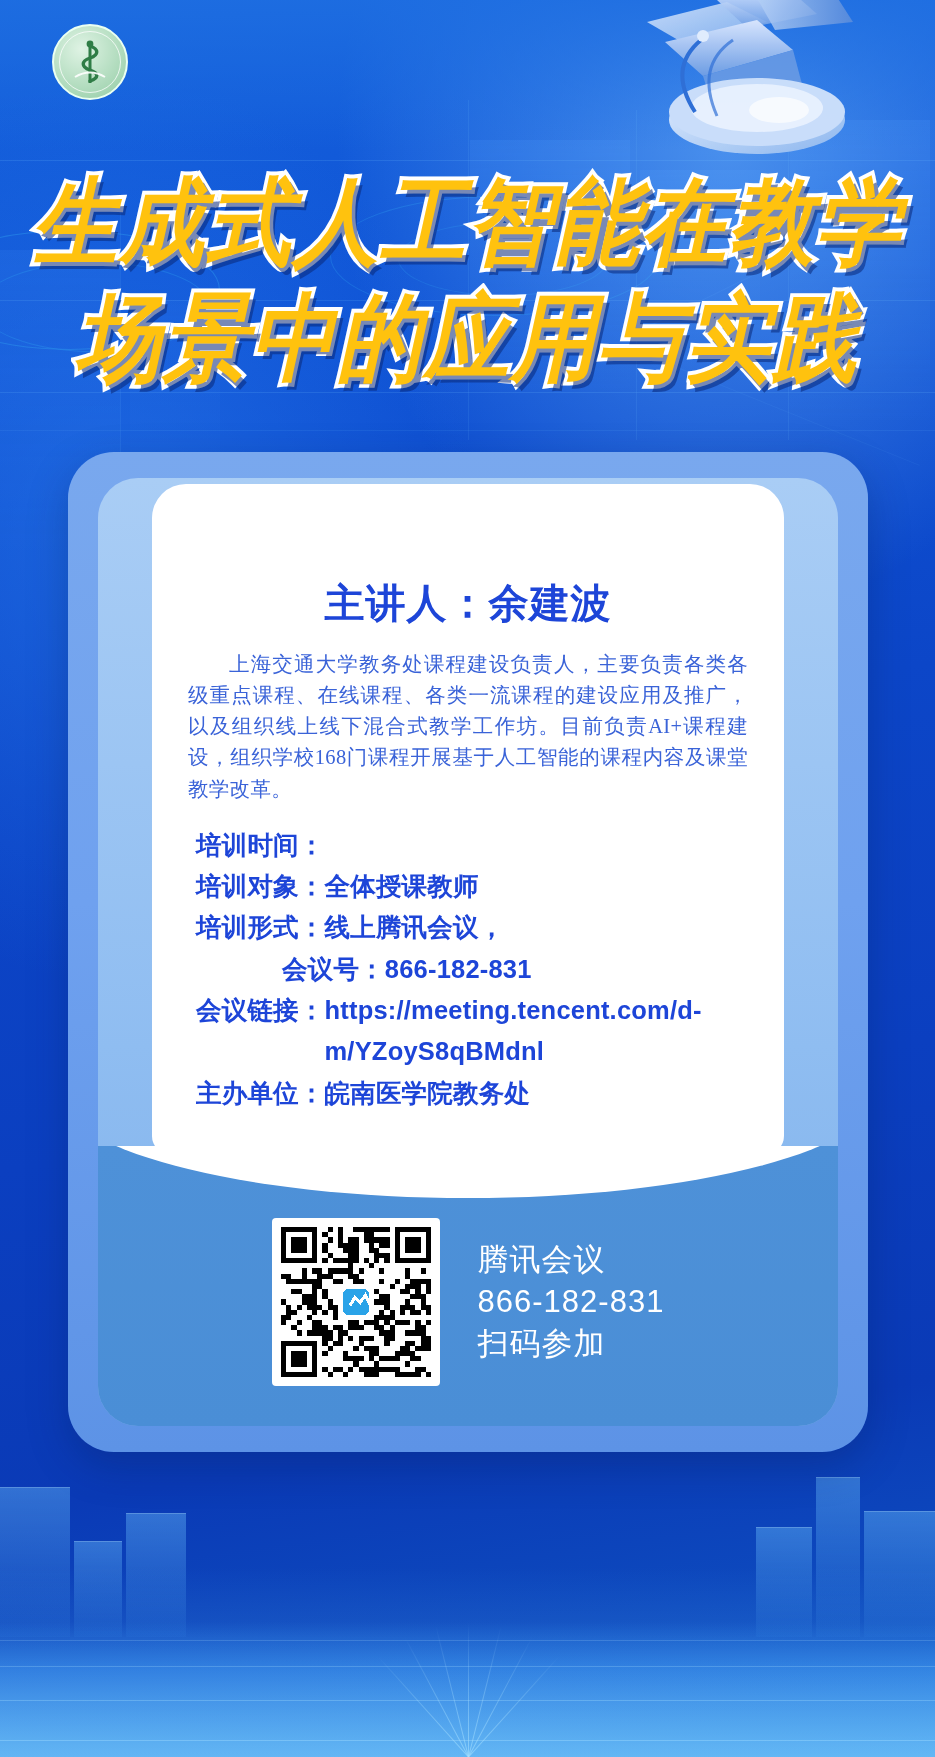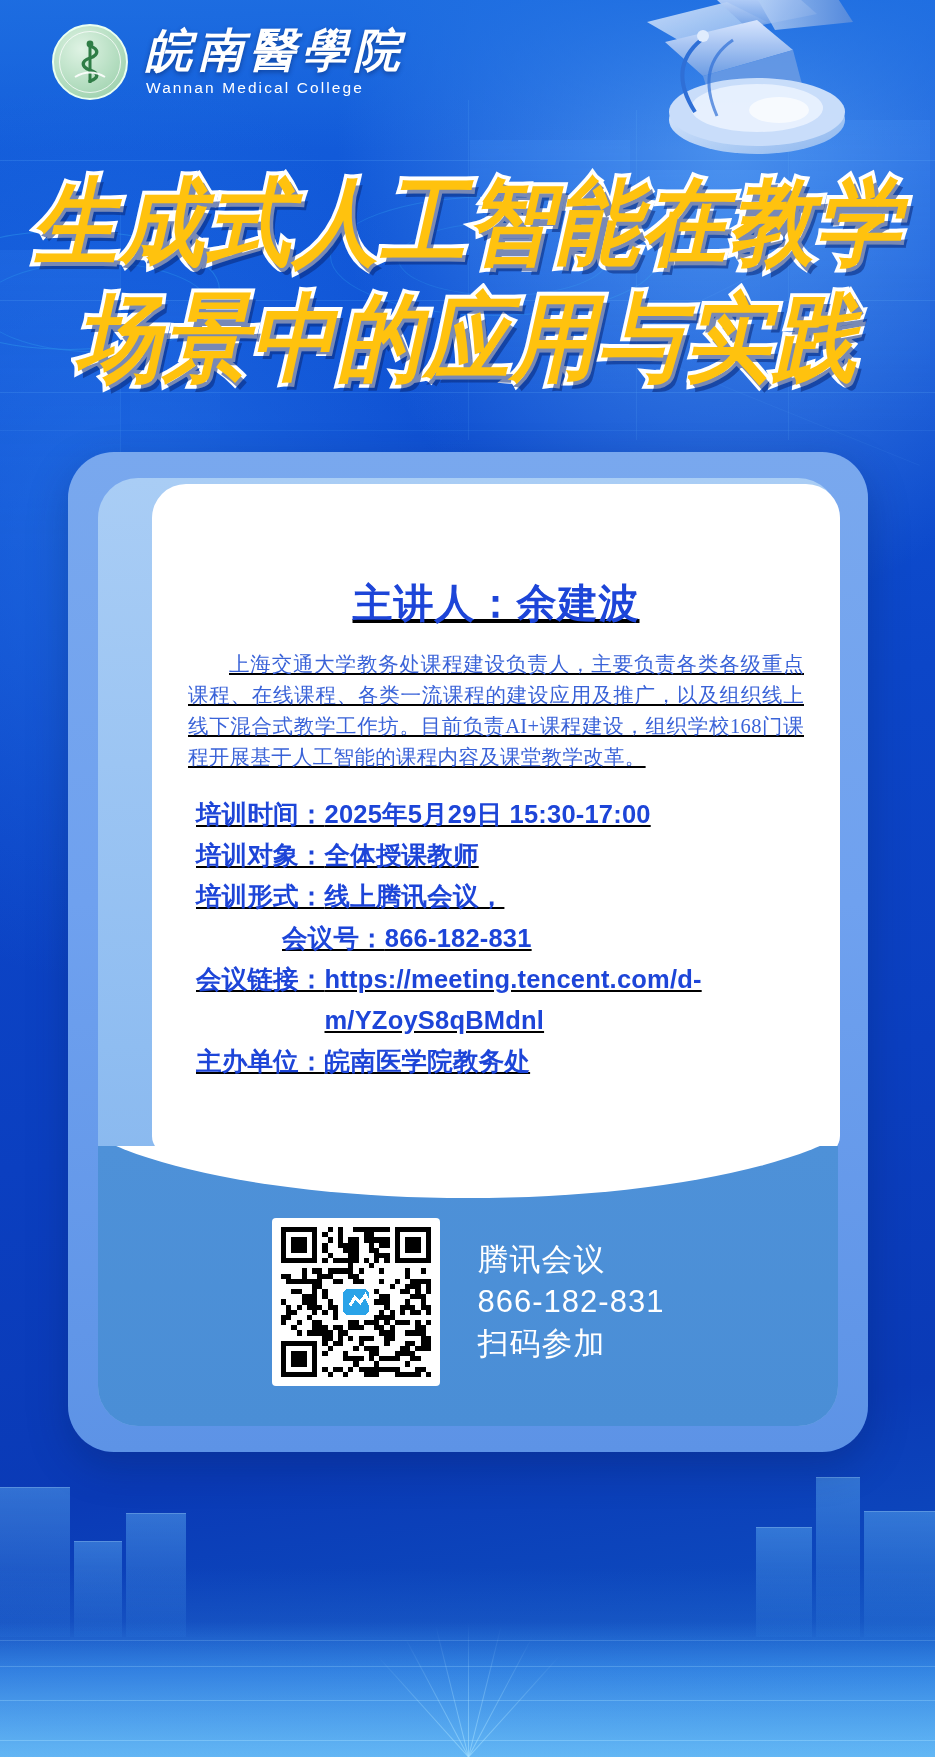--- a/index.html
+++ b/index.html
@@ -62,22 +62,22 @@
   }
   .title-line.l2{margin-top:12px;}
 
   
   .card-outer{position:absolute;left:68px;top:452px;width:800px;height:1000px;
     background:linear-gradient(180deg,#79a8ee 0%, #6fa1ef 45%, #5d93e6 100%);
     border-radius:46px;z-index:8;box-shadow:0 14px 40px rgba(5,30,90,.30);}
   .card-mid{position:absolute;left:98px;top:478px;width:740px;height:948px;
     background:linear-gradient(180deg,#a9cdf5 0%,#8fbdf1 60%,#7fb0ea 100%);
     border-radius:40px;z-index:9;}
-  .card-white{position:absolute;left:152px;top:484px;width:688px;height:670px;
-    background:#ffffff;border-radius:34px 34px 18px 18px;z-index:10;overflow:hidden;text-decoration:underline;}
+  .card-white{position:absolute;left:152px;top:484px;width:632px;height:670px;
+    background:#ffffff;border-radius:34px 34px 18px 18px;z-index:10;overflow:hidden;}
   .card-white::after{content:"";position:absolute;left:-8px;right:-8px;bottom:-44px;height:80px;
     background:#ffffff;border-radius:50% 50% 0 0 / 100% 100% 0 0;}
 
   .speaker{margin-top:92px;text-align:center;font-size:40px;font-weight:bold;color:#1d45d8;letter-spacing:1px;}
 
   .bio{margin:18px 36px 0 36px;font-family:"Liberation Serif","DejaVu Serif",serif;
     font-size:20.5px;line-height:1.52;color:#3a63d8;text-align:justify;text-indent:2em;letter-spacing:.3px;}
 
   .info{margin:20px 0 0 26px;}
   .info-row{display:flex;font-size:25.5px;color:#1d45d8;font-weight:bold;line-height:1.62;letter-spacing:.2px;margin-left:18px;}
@@ -129,24 +129,20 @@
   </div>
 
   <div class="header">
     <div class="logo-badge">
       <svg width="46" height="50" viewBox="0 0 46 50" aria-hidden="true">
         <path d="M23 4 L23 46" stroke="#2f7d46" stroke-width="3" fill="none"></path>
         <path d="M23 9 c9 3 9 9 0 12 c-9 3 -9 9 0 12 c9 3 9 8 0 11" stroke="#2f7d46" stroke-width="3.4" fill="none" stroke-linecap="round"></path>
         <circle cx="23" cy="7" r="3.4" fill="#2f7d46"></circle>
         <path d="M8 40 q15 -9 30 0" stroke="#ffffff" stroke-width="2" fill="none" opacity=".9"></path>
       </svg>
-    </div>
-    <div class="logo-text">
-      <div class="logo-cn">皖南醫學院</div>
-      <div class="logo-en">Wannan Medical College</div>
     </div>
   </div>
 
   <div class="device">
     <svg viewBox="0 0 300 210" width="300" height="210" aria-hidden="true">
       <defs>
         <linearGradient id="g1" x1="0" y1="0" x2="1" y2="1">
           <stop offset="0" stop-color="#eaf3ff"></stop>
             <stop offset="1" stop-color="#8fb8ef"></stop>
         </linearGradient>
@@ -183,21 +179,20 @@
 
   <div class="card-outer"></div>
   <div class="card-mid"></div>
 
   <div class="card-white">
     <div class="speaker">主讲人：余建波</div>
     <div class="bio">上海交通大学教务处课程建设负责人，主要负责各类各级重点课程、在线课程、各类一流课程的建设应用及推广，以及组织线上线下混合式教学工作坊。目前负责AI+课程建设，组织学校168门课程开展基于人工智能的课程内容及课堂教学改革。</div>
     <div class="info" id="info-list">
         <div class="info-row">
           <span class="info-label">培训时间：</span>
-          <span class="info-value">2025年5月29日 15:30-17:00</span>
         </div>
         <div class="info-row">
           <span class="info-label">培训对象：</span>
           <span class="info-value">全体授课教师</span>
         </div>
         <div class="info-row">
           <span class="info-label">培训形式：</span>
           <span class="info-value">线上腾讯会议，</span>
         </div>
         <div class="info-row indent">

